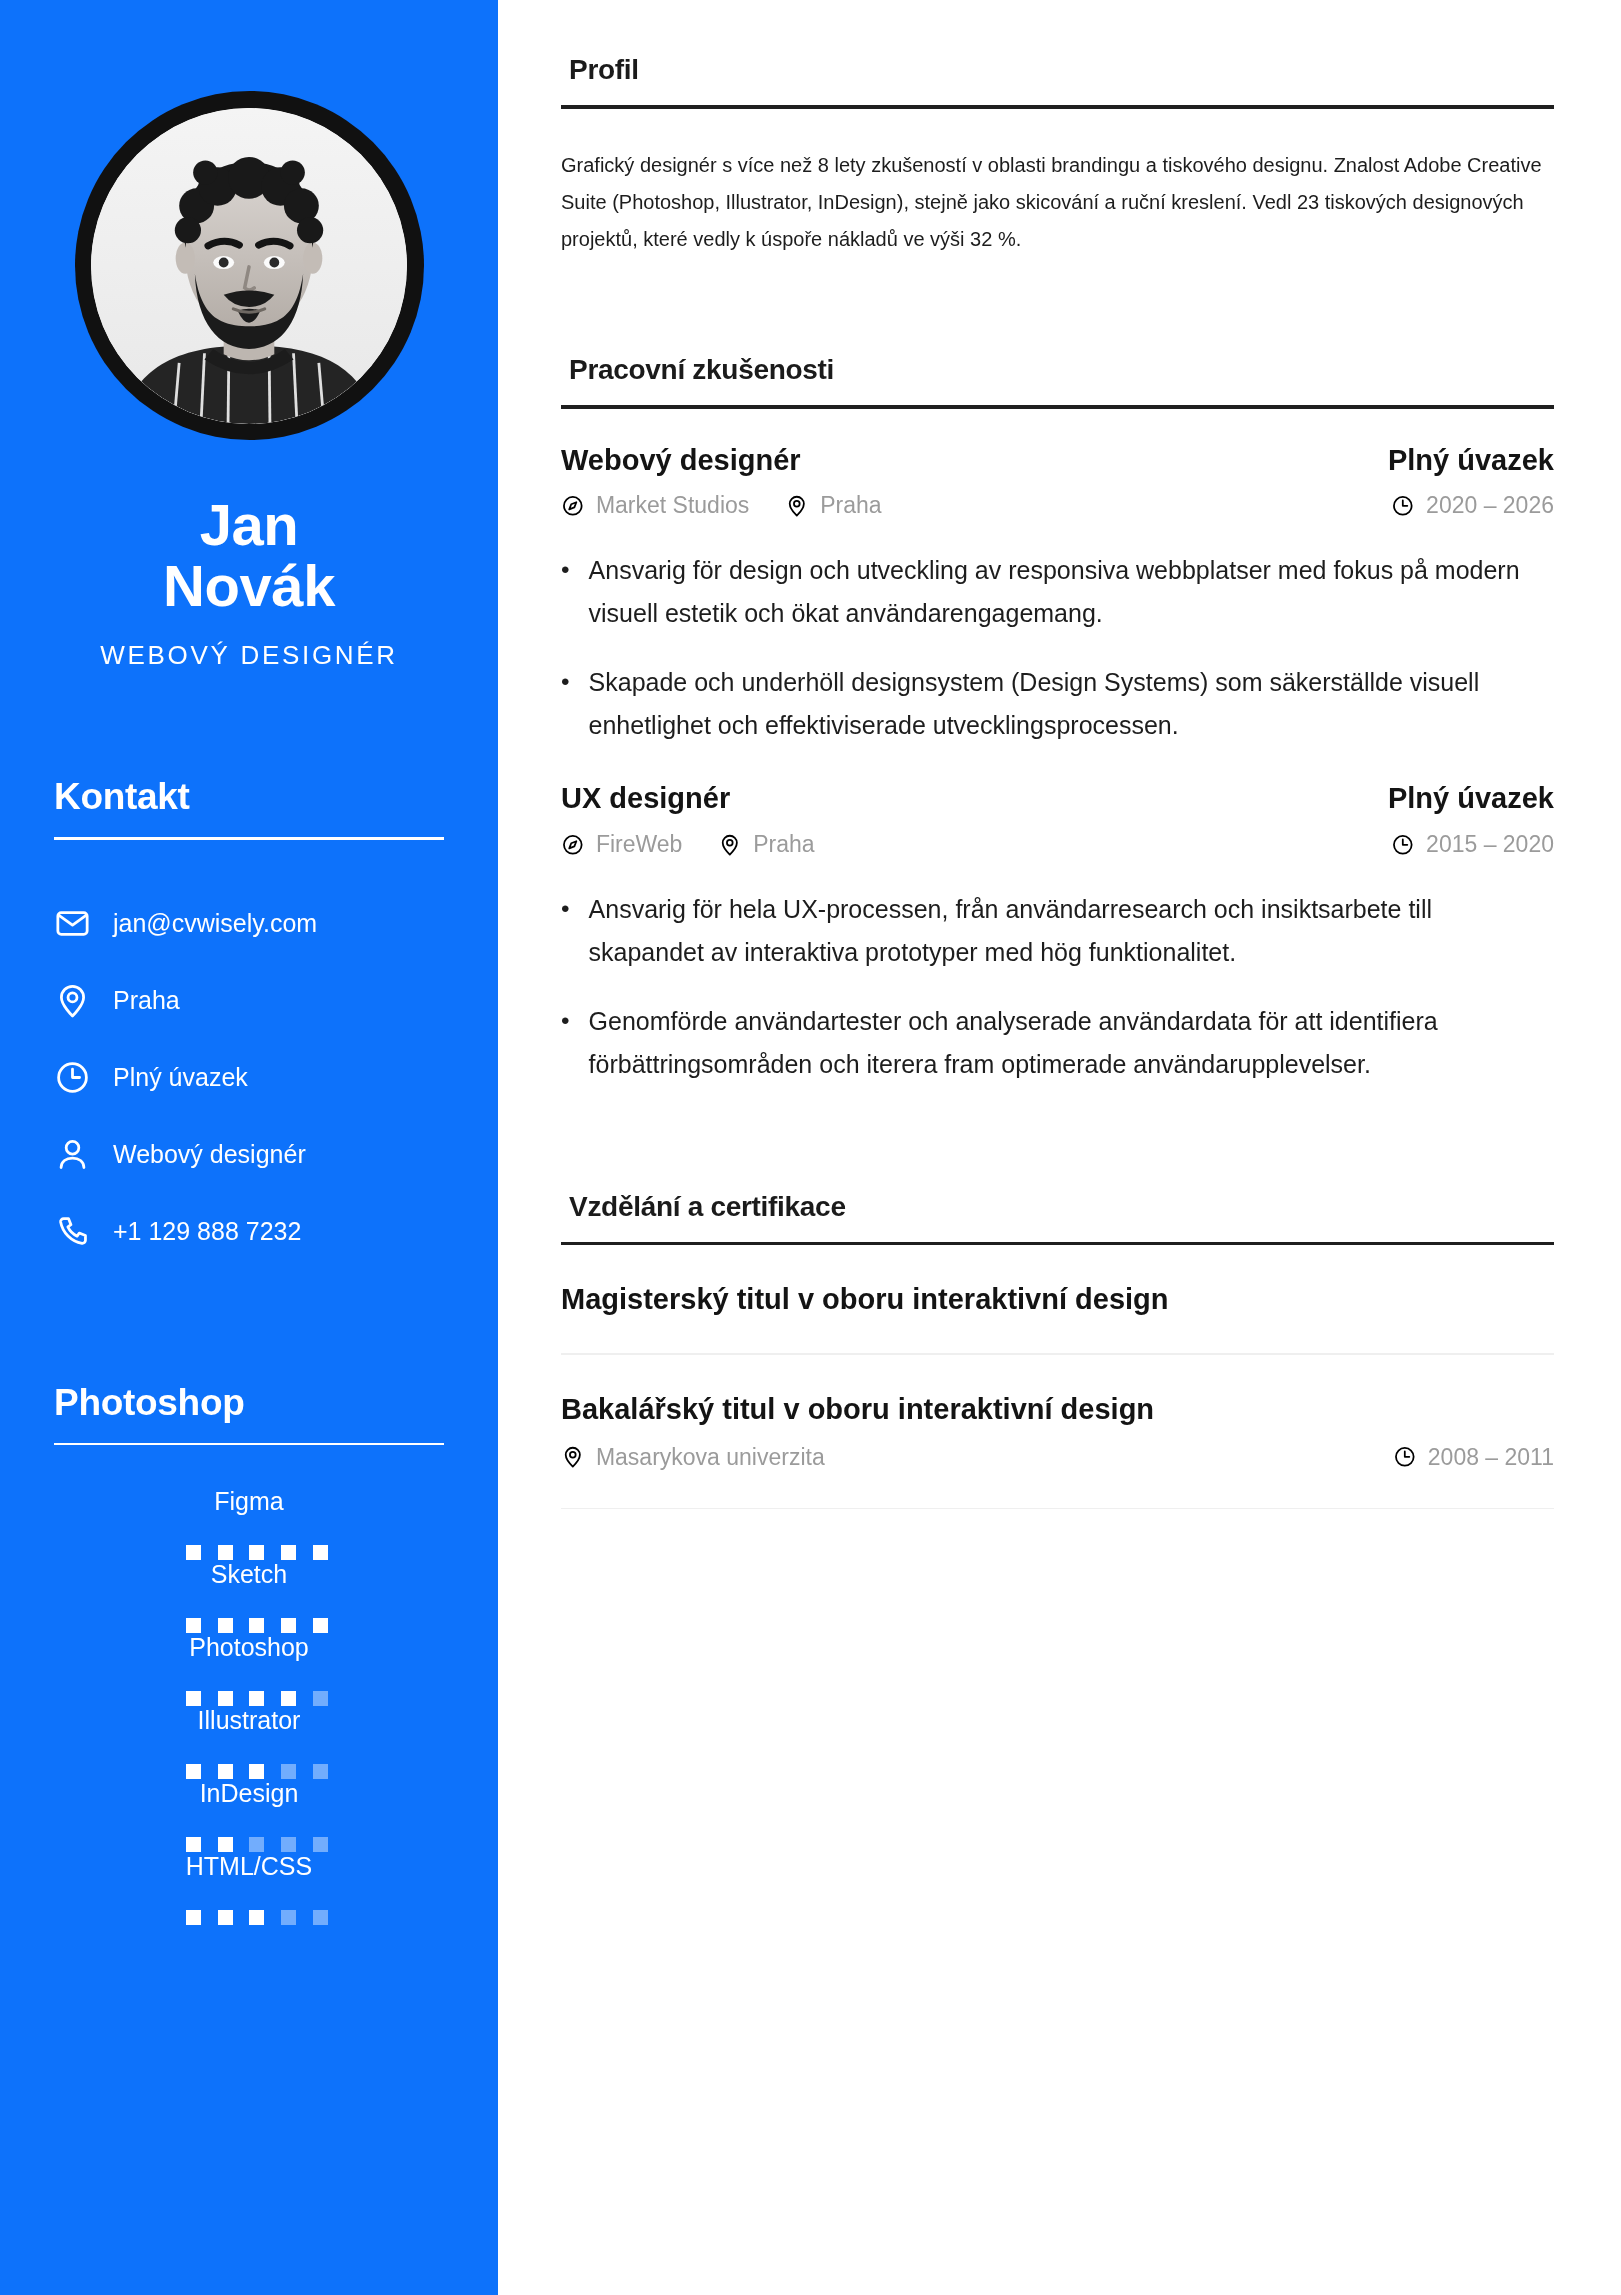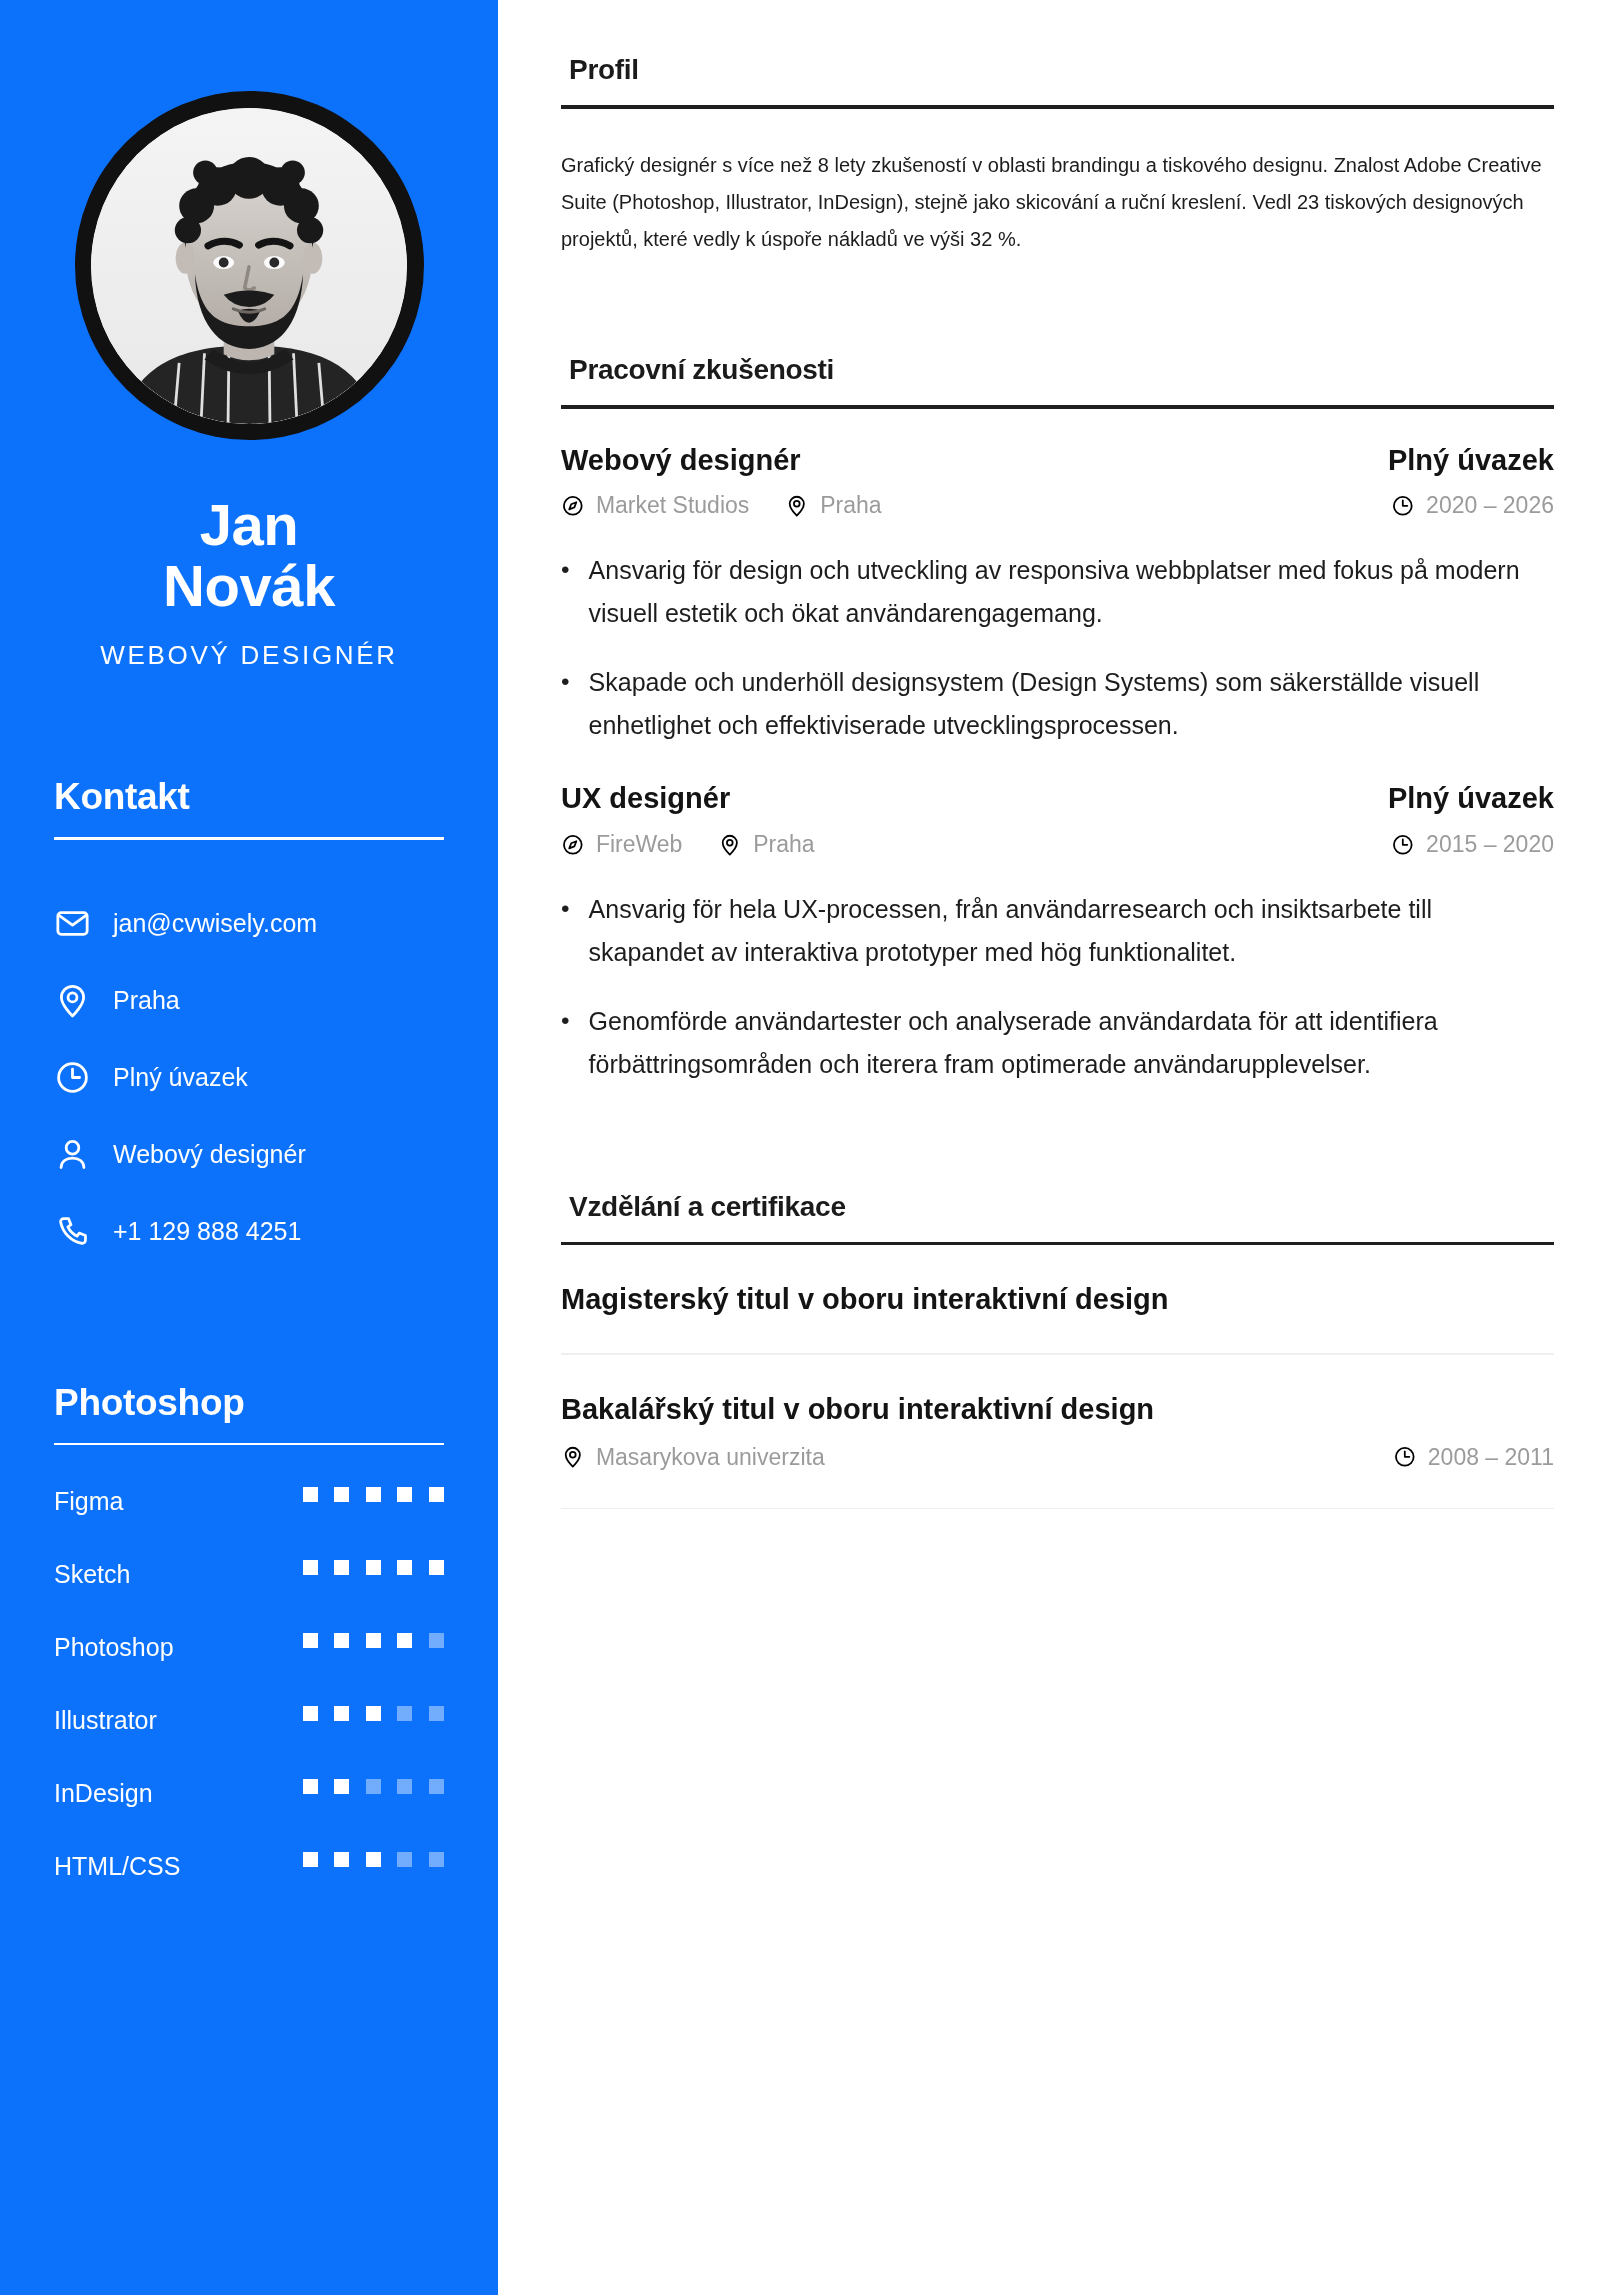--- a/index.html
+++ b/index.html
@@ -56,22 +56,23 @@
   .contact-row {
     display:flex; align-items:center; gap:22px;
     height:77px;
   }
   .c-ico { width:37px; height:37px; flex:0 0 37px; display:flex; align-items:center; justify-content:center; }
   .c-ico svg { width:37px; height:37px; display:block; }
   .c-text { font-size:25px; color:#ffffff; line-height:1; white-space:nowrap; }
 
   .skills-list { margin-top:42px; }
   .skill-row {
-    display:flex; justify-content:space-between;
+    display:flex; align-items:center; justify-content:space-between;
     height:73px;
+    flex-direction:column;
   }
   .skill-name { font-size:25px; color:#ffffff; white-space:nowrap; }
   .dots { display:flex; gap:16.6px; flex:0 0 auto; margin-left:15.7px; }
   .dot { width:15px; height:15px; background:rgba(255,255,255,0.42); }
   .dot.on { background:#ffffff; }
 
   
   .main {
     flex:1; padding:54px 68px 0 63px;
   }
@@ -237,21 +238,21 @@
               </svg>
             </span>
       <span class="c-text">Webový designér</span>
     </div>
     <div class="contact-row">
       <span class="c-ico">
               <svg viewBox="0 0 24 24" width="37" height="37">
                 <path d="M6.3 3.6h3.1l1.6 4-2 1.4a12.5 12.5 0 0 0 6 6l1.4-2 4 1.6v3.1a2 2 0 0 1-2.2 2A17.4 17.4 0 0 1 4.3 5.8a2 2 0 0 1 2-2.2z" stroke="currentColor" fill="none" stroke-width="1.8" stroke-linecap="round" stroke-linejoin="round"></path>
               </svg>
             </span>
-      <span class="c-text">+1 129 888 4251</span>
+      <span class="c-text">+1 129 888 7232</span>
     </div>
         </div>
     </section>
 
     <section class="sb-section skills">
       <h2 class="sb-heading">Photoshop</h2>
       <div class="sb-rule"></div>
       <div class="skills-list" id="skills-list">
           <div class="skill-row">
       <span class="skill-name">Figma</span>

